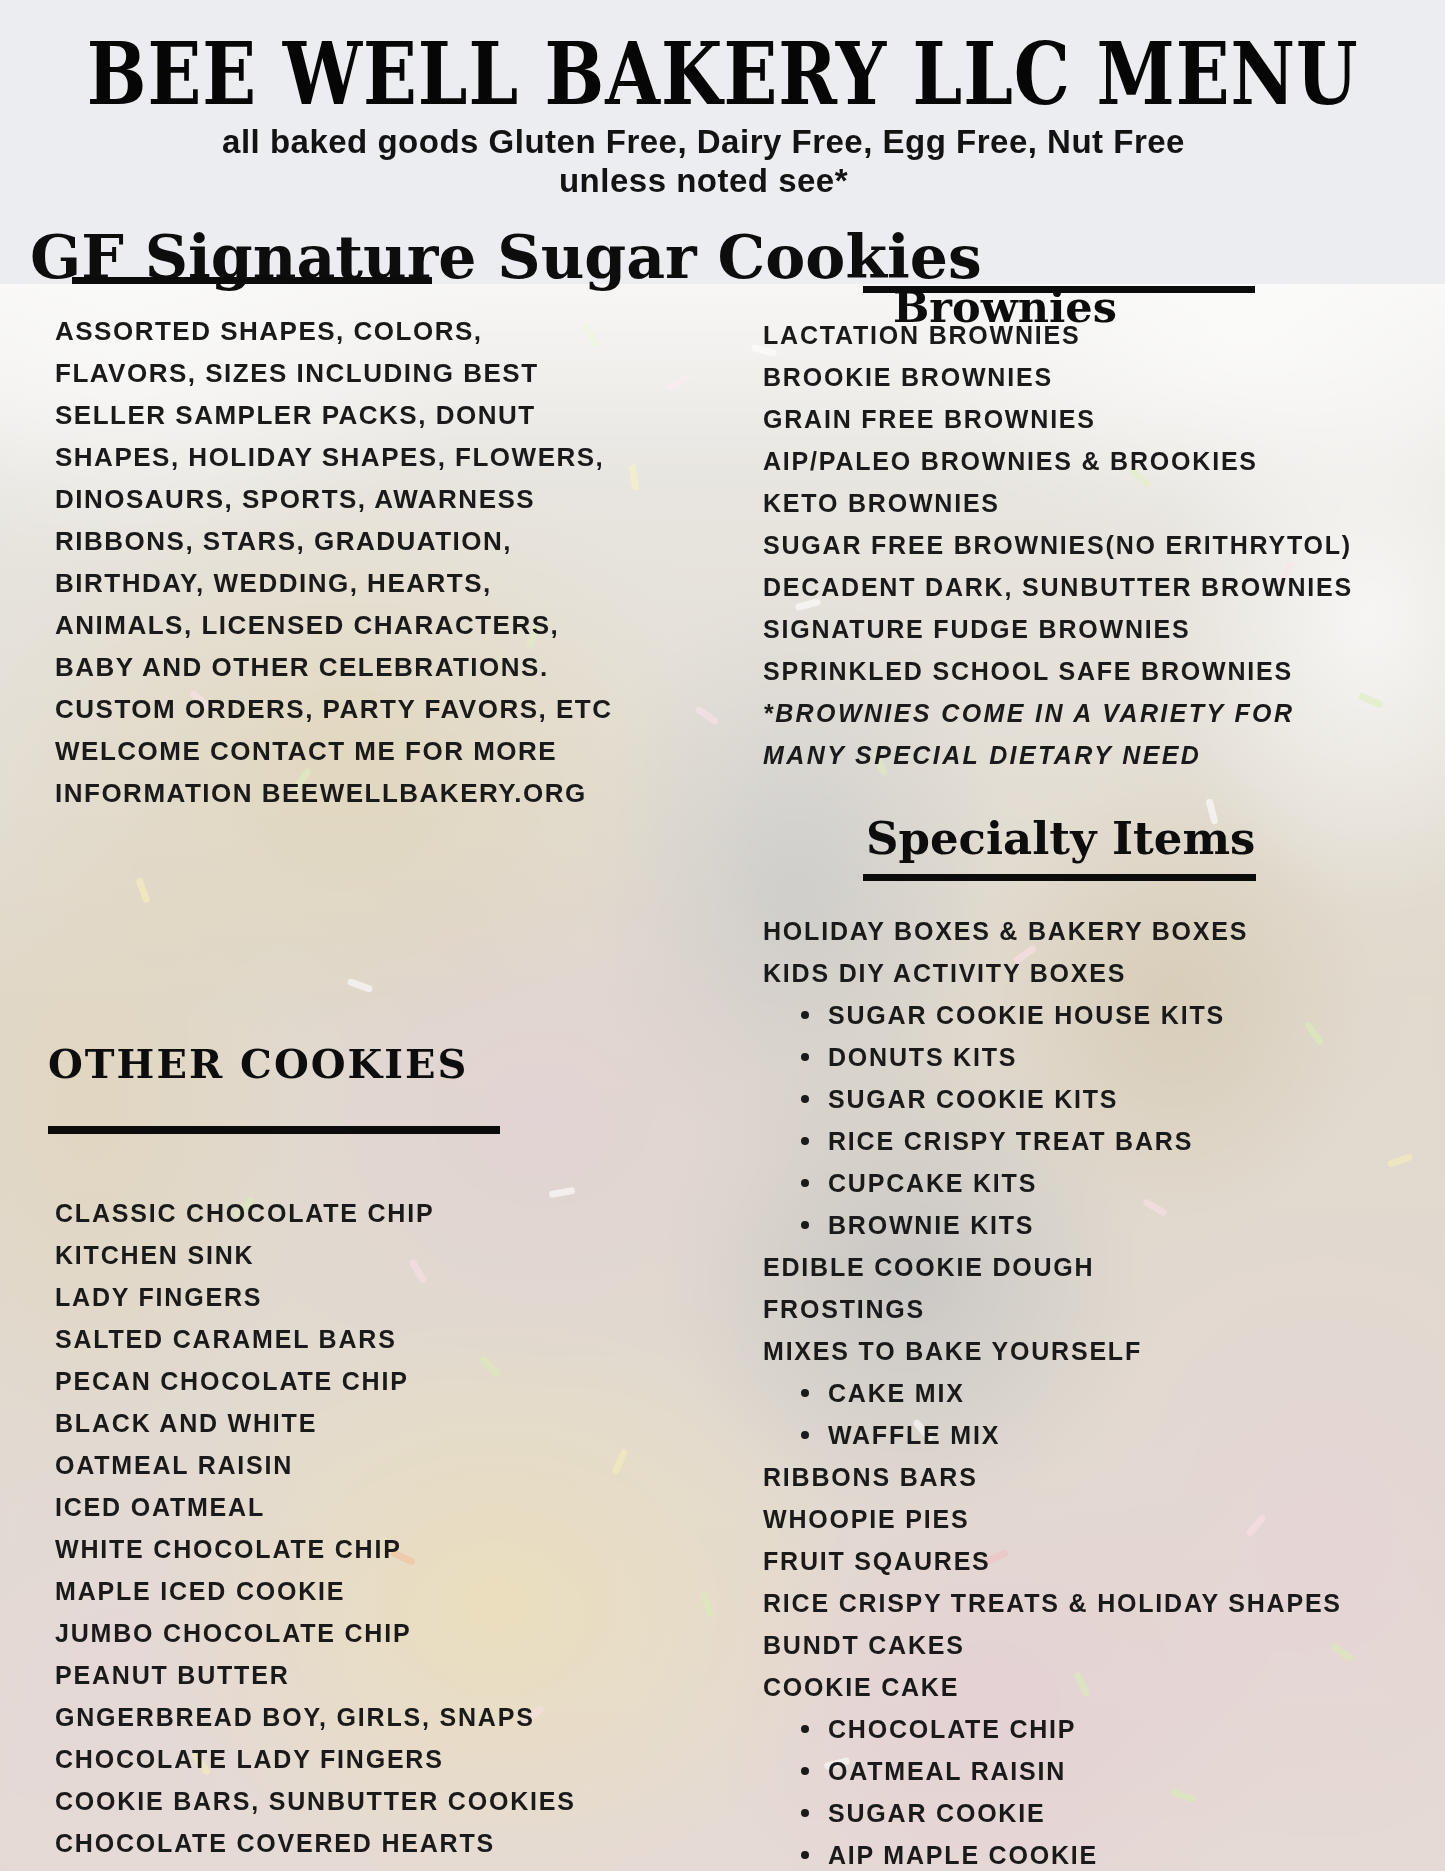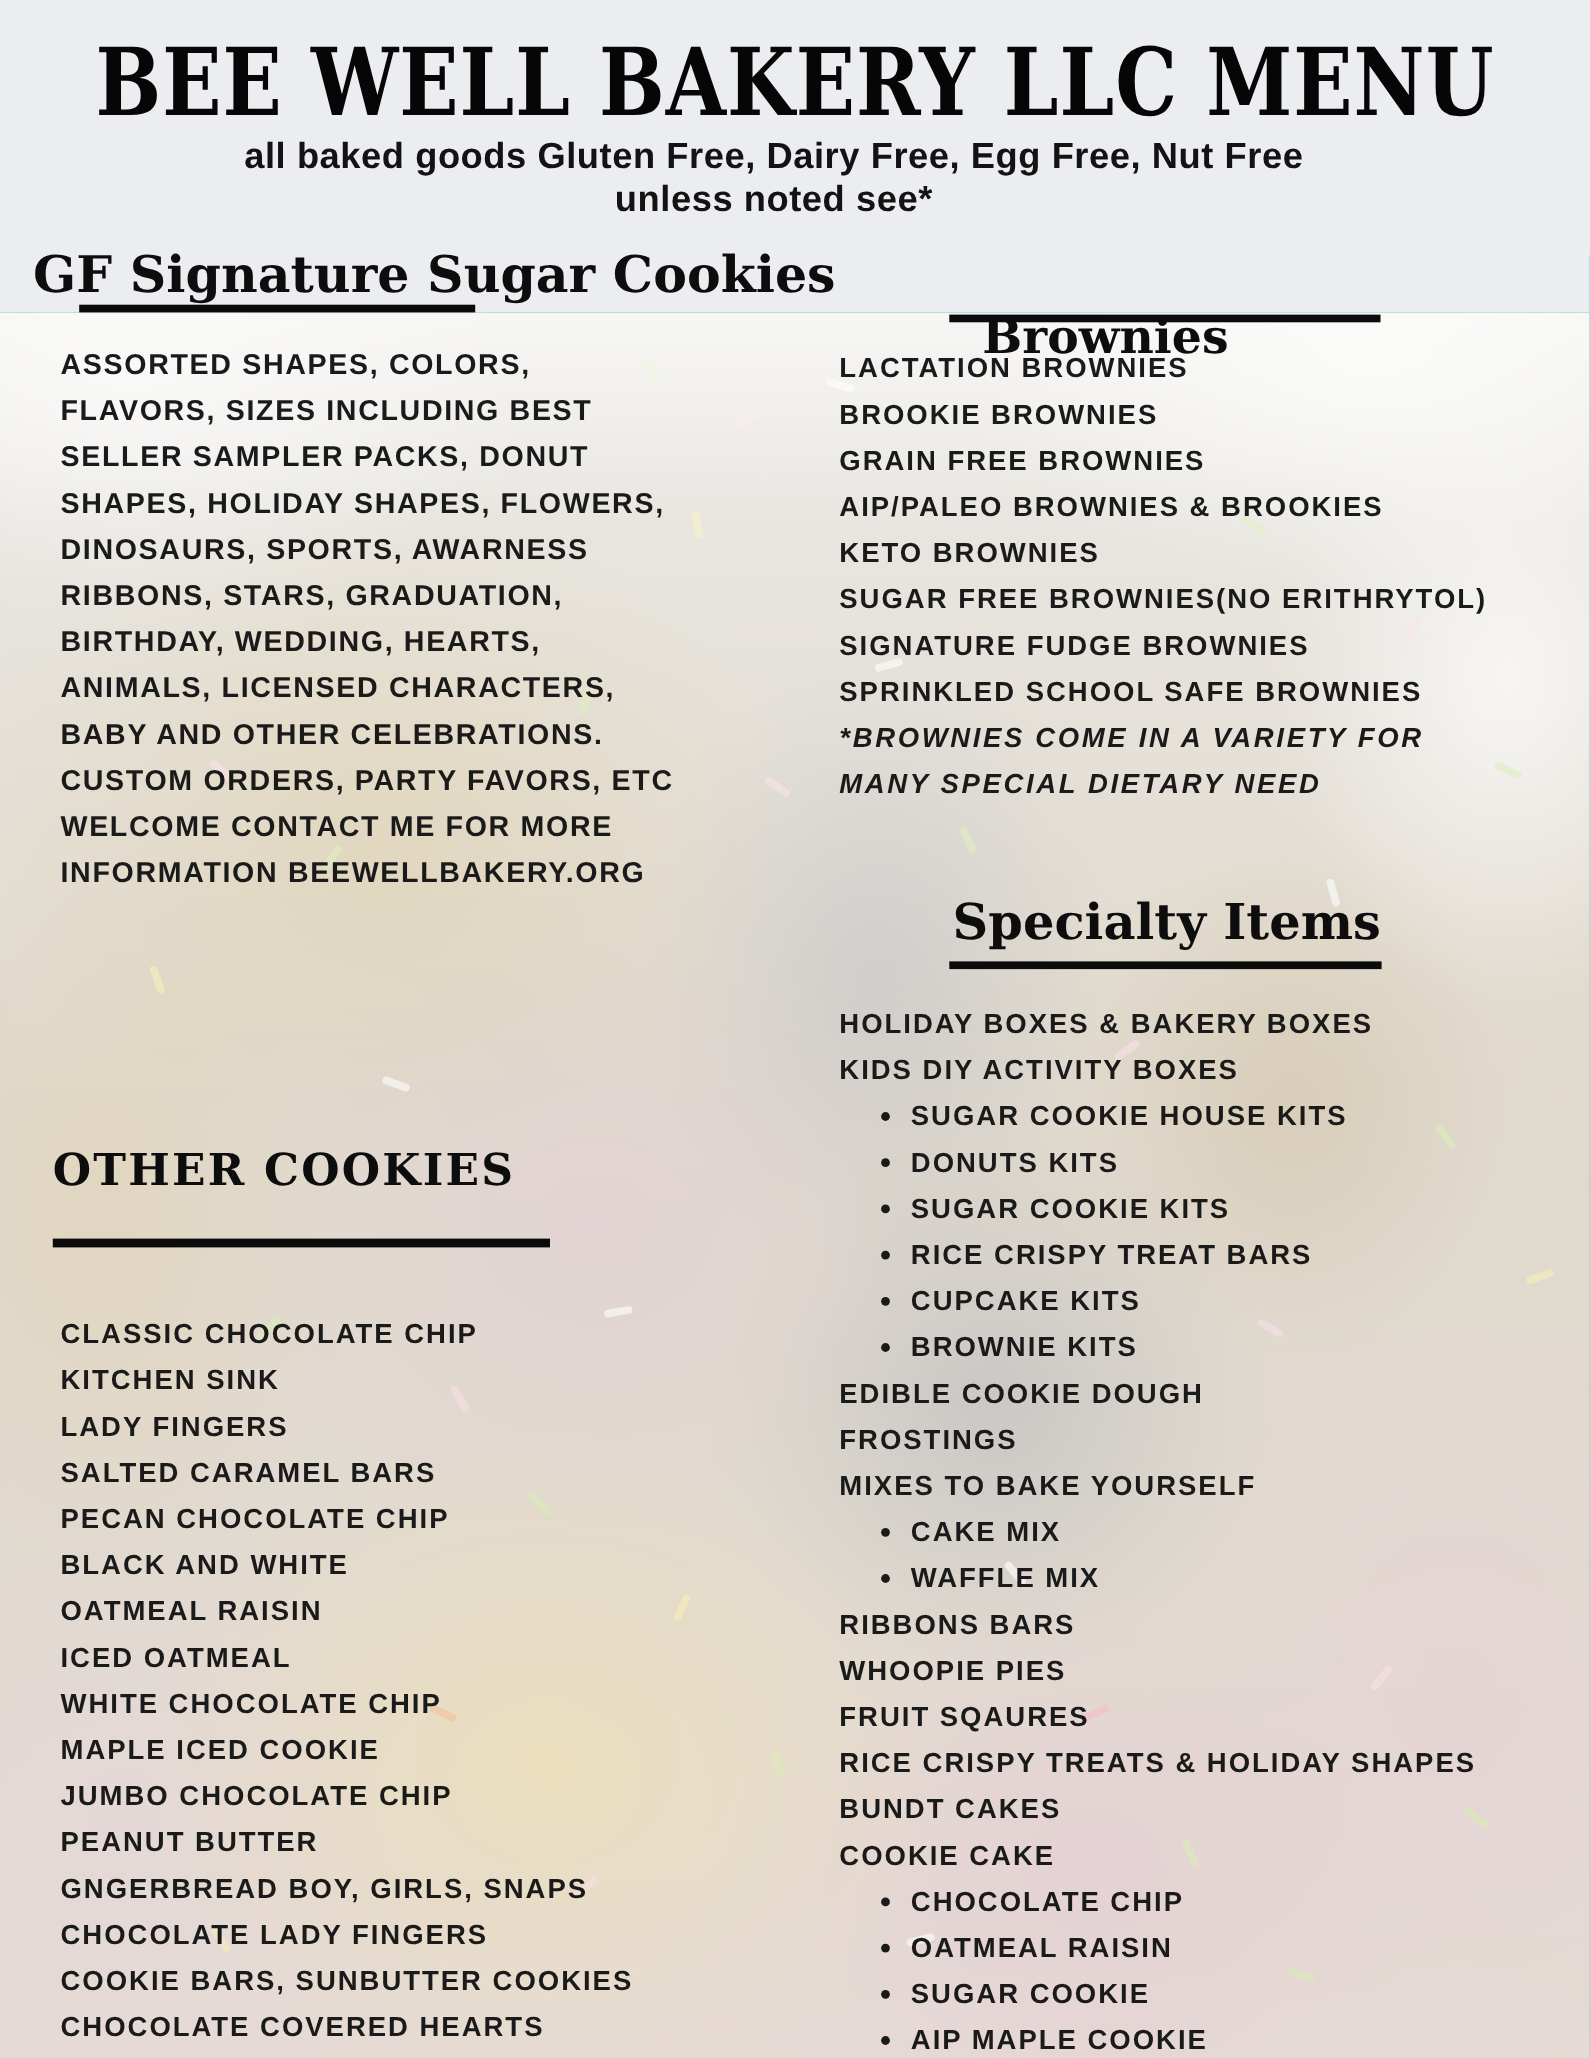--- a/index.html
+++ b/index.html
@@ -116,21 +116,21 @@
   <div class="content">
 
     <div class="title">
       <span>BEE WELL BAKERY LLC MENU</span>
     </div>
     <div class="subtitle">
       <div>all baked goods Gluten Free, Dairy Free, Egg Free, Nut Free</div>
       <div>unless noted see*</div>
     </div>
 
-    <div class="slab" style="left:30px;top:222px;font-size:46px;">GF Signature Sugar Cookies</div>
+    <div class="slab" style="left:30px;top:222px;font-size:60px;">GF Signature Sugar Cookies</div>
     <div class="rule" style="left:72px;top:277px;width:360px;height:7px;"></div>
 
     <div class="slab" style="left:893px;top:238px;font-size:43px;margin-top:44px;">Brownies</div>
     <div class="rule" style="left:863px;top:286px;width:392px;height:7px;"></div>
 
     <div class="slab" style="left:866px;top:812px;font-size:45px;">Specialty Items</div>
     <div class="rule" style="left:863px;top:874px;width:393px;height:7px;"></div>
 
     <div class="slab" style="left:48px;top:1040px;font-size:40px;letter-spacing:2px;">OTHER COOKIES</div>
     <div class="rule" style="left:48px;top:1126px;width:452px;height:8px;"></div>
@@ -150,20 +150,21 @@
         <div class="item">INFORMATION BEEWELLBAKERY.ORG</div>
       </div>
 
     <div class="list" style="left:763px;top:314px;">
         <div class="item">LACTATION BROWNIES</div>
         <div class="item">BROOKIE BROWNIES</div>
         <div class="item">GRAIN FREE BROWNIES</div>
         <div class="item">AIP/PALEO BROWNIES &amp; BROOKIES</div>
         <div class="item">KETO BROWNIES</div>
         <div class="item">SUGAR FREE BROWNIES(NO ERITHRYTOL)</div>
+        <div class="item">DECADENT DARK, SUNBUTTER BROWNIES</div>
         <div class="item">SIGNATURE FUDGE BROWNIES</div>
         <div class="item">SPRINKLED SCHOOL SAFE BROWNIES</div>
         <div class="item italic">*BROWNIES COME IN A VARIETY FOR</div>
         <div class="item italic">MANY SPECIAL DIETARY NEED</div>
       </div>
 
     <div class="list" style="left:763px;top:910px;">
         <div class="item">HOLIDAY BOXES &amp; BAKERY BOXES</div>
         <div class="item">KIDS DIY ACTIVITY BOXES</div>
         <div class="item bulleted">SUGAR COOKIE HOUSE KITS</div>

